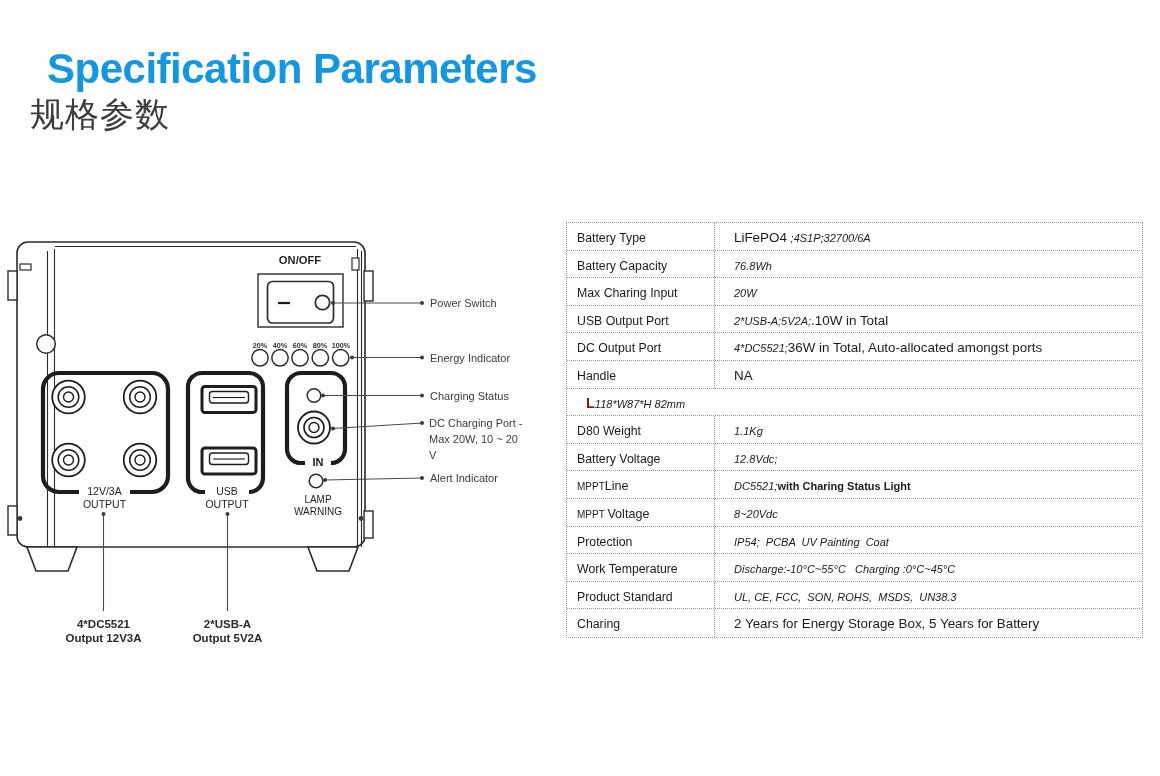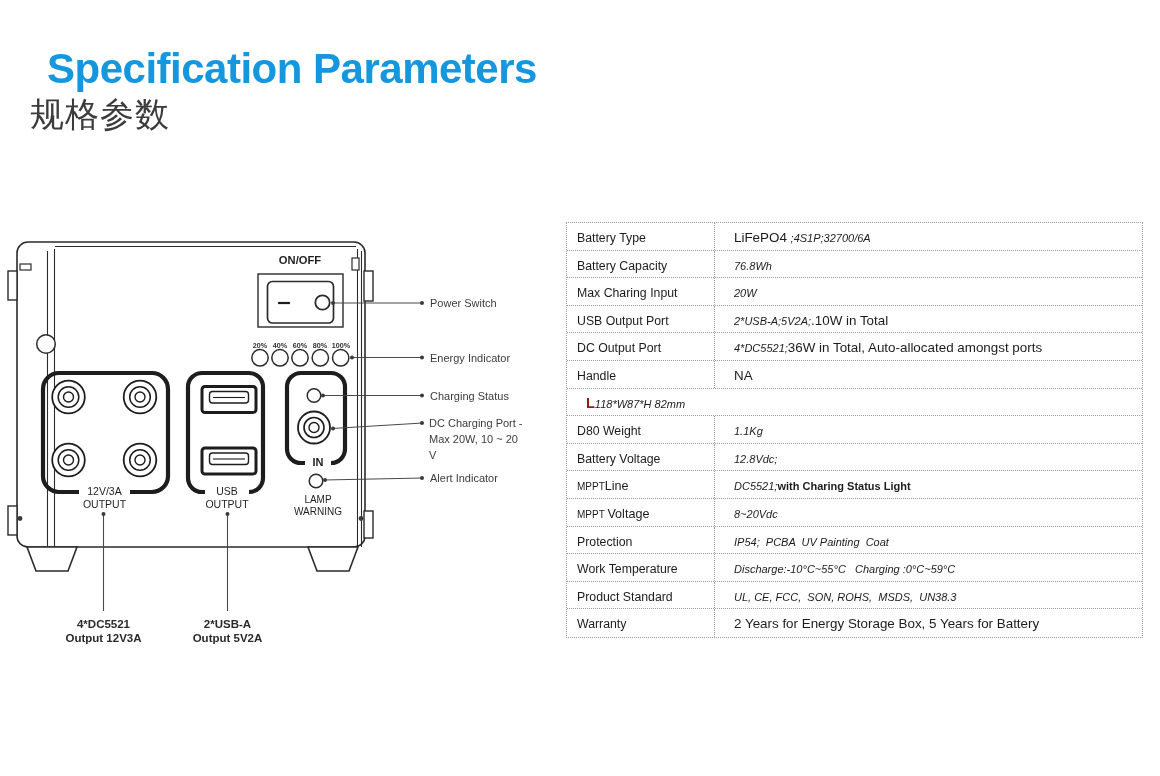--- a/index.html
+++ b/index.html
@@ -244,23 +244,23 @@
     <div class="t-row">
       <div class="t-label"><span class="p-lsm">MPPT </span><span class="p-llg">Voltage</span></div>
       <div class="t-value"><span class="p-vsm">8~20Vdc</span></div>
     </div>
     <div class="t-row">
       <div class="t-label"><span class="p-l">Protection</span></div>
       <div class="t-value"><span class="p-vsm">IP54;  PCBA  UV Painting  Coat</span></div>
     </div>
     <div class="t-row">
       <div class="t-label"><span class="p-l">Work Temperature</span></div>
-      <div class="t-value"><span class="p-vsm">Discharge:-10°C~55°C   Charging :0°C~59°C</span></div>
+      <div class="t-value"><span class="p-vsm">Discharge:-10°C~55°C   Charging :0°C~45°C</span></div>
     </div>
     <div class="t-row">
       <div class="t-label"><span class="p-l">Product Standard</span></div>
       <div class="t-value"><span class="p-vsm">UL, CE, FCC,  SON, ROHS,  MSDS,  UN38.3</span></div>
     </div>
     <div class="t-row">
-      <div class="t-label"><span class="p-l">Warranty</span></div>
+      <div class="t-label"><span class="p-l">Charing</span></div>
       <div class="t-value"><span class="p-vlg">2 Years for Energy Storage Box, 5 Years for Battery</span></div>
     </div>
   </div>
 
 </body></html>

